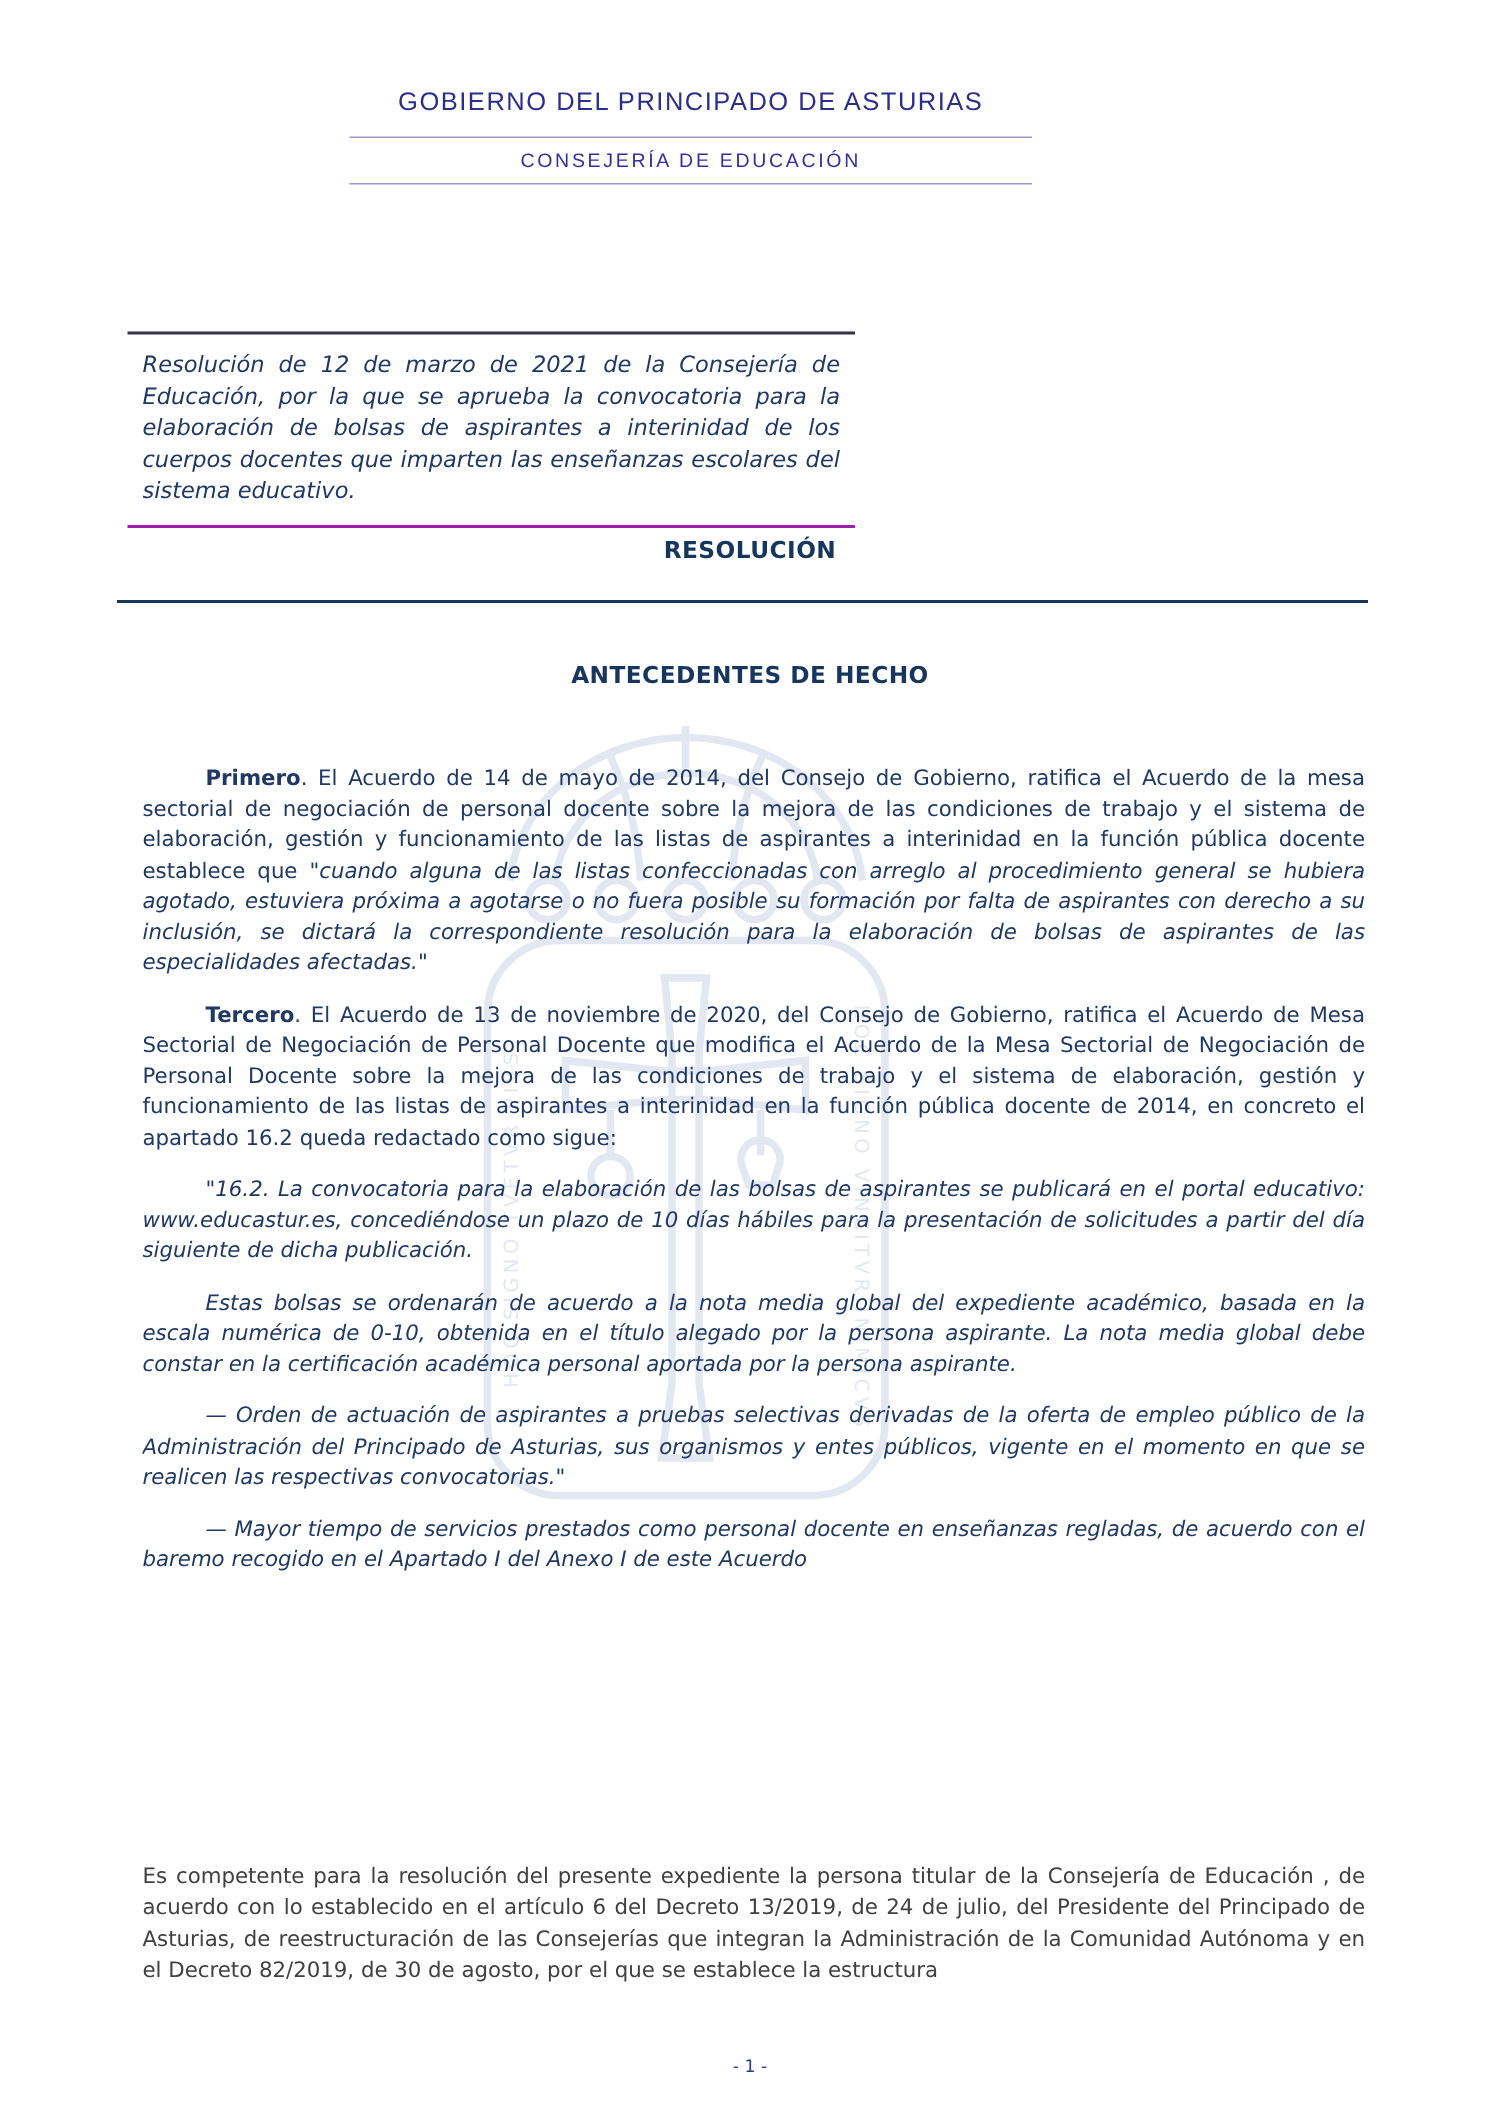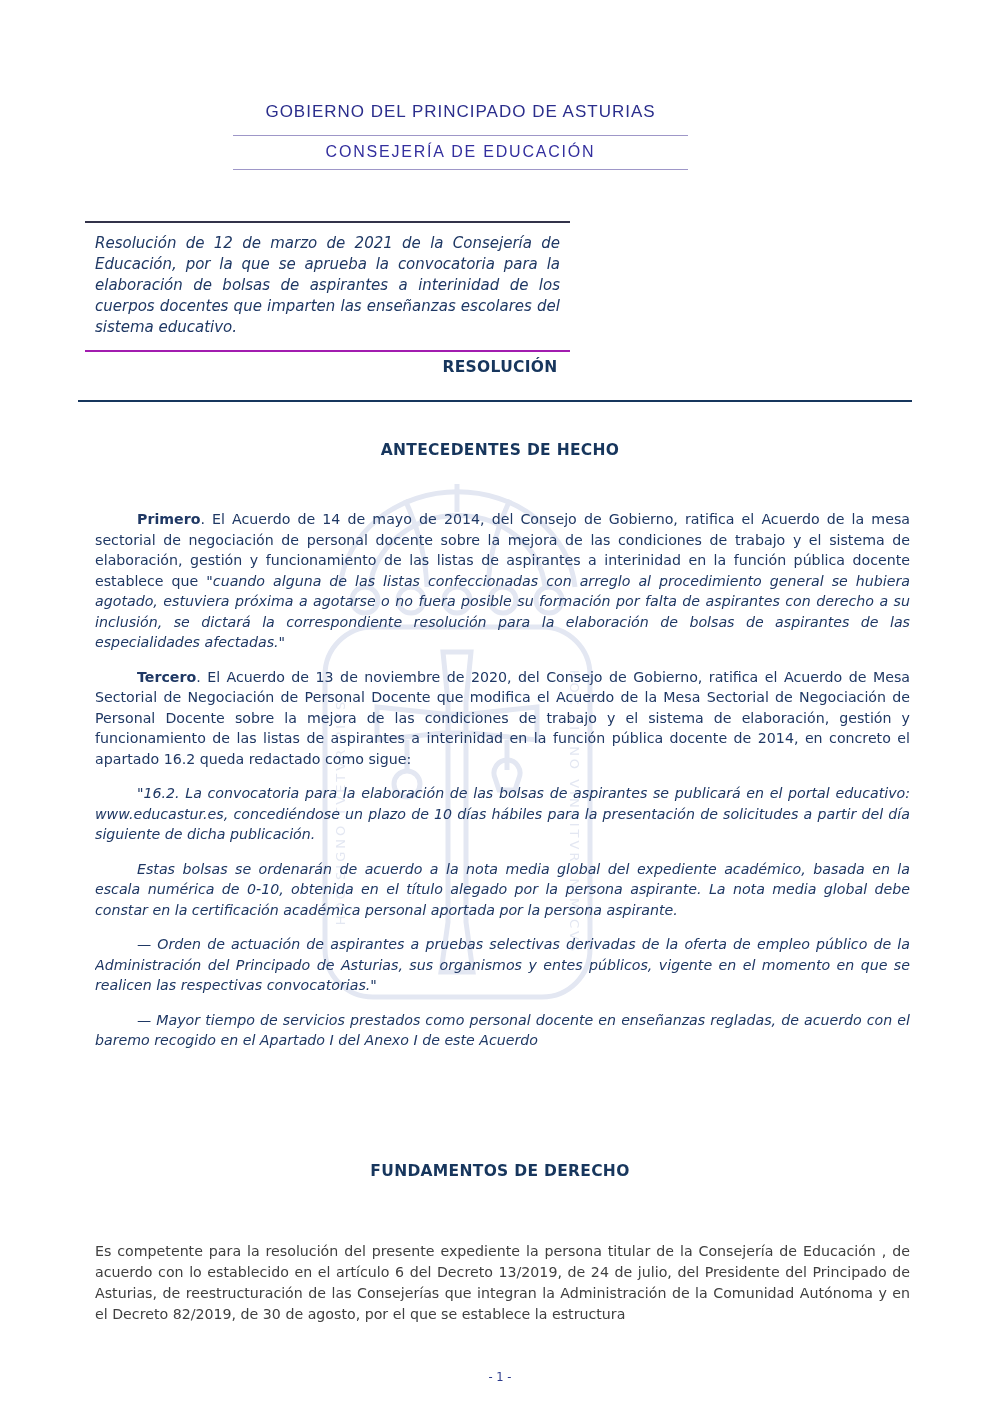--- a/index.html
+++ b/index.html
@@ -19,26 +19,26 @@
     z-index:0;
   }
 
   
   .gov-header {
     position:absolute; top:58px; left:233px; width:455px;
     text-align:center; color:#2b2e8c; z-index:2;
   }
   .gov-title {
     font-family:"Liberation Sans","DejaVu Sans",sans-serif;
-    font-size:17px; letter-spacing:1px; white-space:nowrap;margin-top:44px;
+    font-size:17px; letter-spacing:1px; white-space:nowrap;
   }
   .gov-rule { height:1px; background:#9e97c8; margin:13px 0 7px 0; }
   .gov-sub {
     font-family:"Liberation Sans","DejaVu Sans",sans-serif;
-    font-size:16px; letter-spacing:1.8px; color:#332f9e;
+    font-size:13px; letter-spacing:1.8px; color:#332f9e;
   }
   .gov-rule2 { height:1px; background:#9e97c8; margin:8px 0 0 0; }
 
   
   .summary-box {
     position:absolute; top:221px; left:85px; width:465px;
     border-top:2px solid #33334a; border-bottom:2px solid #a21caf;
     padding:10px 10px 12px 10px;
     font-style:italic; font-size:15px; line-height:21px;
     text-align:justify; color:#1f3864; z-index:2;
@@ -133,18 +133,17 @@
 
 
     <p class="para"><span class="lead">Tercero</span><span>. El Acuerdo de 13 de noviembre de 2020, del Consejo de Gobierno, ratifica el Acuerdo de Mesa Sectorial de Negociación de Personal Docente que modifica el Acuerdo de la Mesa Sectorial de Negociación de Personal Docente sobre la mejora de las condiciones de trabajo y el sistema de elaboración, gestión y funcionamiento de las listas de aspirantes a interinidad en la función pública docente de 2014, en concreto el apartado 16.2 queda redactado como sigue:</span></p>
 
     <p class="para italic">"16.2. La convocatoria para la elaboración de las bolsas de aspirantes se publicará en el portal educativo: www.educastur.es, concediéndose un plazo de 10 días hábiles para la presentación de solicitudes a partir del día siguiente de dicha publicación.</p>
     <p class="para italic">Estas bolsas se ordenarán de acuerdo a la nota media global del expediente académico, basada en la escala numérica de 0-10, obtenida en el título alegado por la persona aspirante. La nota media global debe constar en la certificación académica personal aportada por la persona aspirante.</p>
     <p class="para italic">— Orden de actuación de aspirantes a pruebas selectivas derivadas de la oferta de empleo público de la Administración del Principado de Asturias, sus organismos y entes públicos, vigente en el momento en que se realicen las respectivas convocatorias."</p>
     <p class="para italic">— Mayor tiempo de servicios prestados como personal docente en enseñanzas regladas, de acuerdo con el baremo recogido en el Apartado I del Anexo I de este Acuerdo</p>
   </div>
 
-  <div class="heading heading-fundamentos">FUNDAMENTOS DE DERECHO</div>
   <p class="fund-para">Es competente para la resolución del presente expediente la persona titular de la Consejería de Educación , de acuerdo con lo establecido en el artículo 6 del Decreto 13/2019, de 24 de julio, del Presidente del Principado de Asturias, de reestructuración de las Consejerías que integran la Administración de la Comunidad Autónoma y en el Decreto 82/2019, de 30 de agosto, por el que se establece la estructura</p>
 
   <div class="page-footer">- 1 -</div>
 
 </div>
 
 </body></html>

